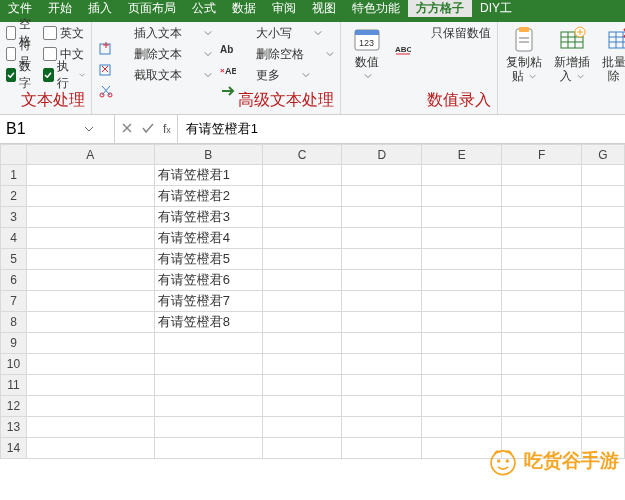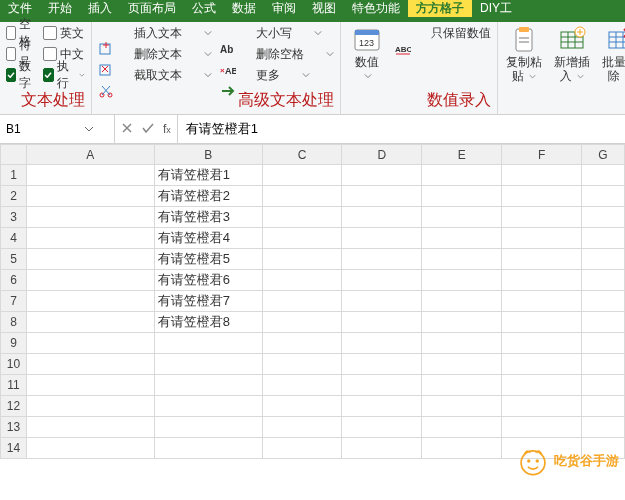--- a/index.html
+++ b/index.html
@@ -1,21 +1,21 @@
 <!DOCTYPE html>
 <html><head>
 <meta charset="utf-8">
 <style>
   html, body { margin: 0; padding: 0; font-family: "Microsoft YaHei", Arial, sans-serif; font-size: 12px; background: #fff; color: #333; width: 625px; height: 500px; overflow: hidden; }
   .app { width: 625px; height: 500px; display: flex; flex-direction: column; position: relative; background: #f5f6f7; }
 
   
   .tabs { display: flex; background: #2f7d2f; color: #fff; height: 22px; align-items: flex-start; }
   .tab { padding: 0 8px; display: flex; align-items: center; font-size: 12px; cursor: pointer; white-space: nowrap; }
-  .tab.active { background: #fde047; color: #2f7d2f; font-weight: bold; }
+  .tab.active { background: #e5e5e5; color: #2f7d2f; font-weight: bold; }
 
   
   .ribbon { display: flex; background: #f5f6f7; border-bottom: 1px solid #d0d0d0; height: 92px; }
   .group { display: flex; flex-direction: column; padding: 2px 6px 0 6px; border-right: 1px solid #d9d9d9; }
   .group-body { flex: 1; display: flex; gap: 8px; }
   .group-title { text-align: right; color: #b91c1c; font-size: 16px; padding: 2px 0 3px; }
 
   .col { display: flex; flex-direction: column; justify-content: flex-start; gap: 3px; }
   .chk { display: flex; align-items: center; gap: 3px; height: 18px; }
   .chk .box { width: 12px; height: 12px; border: 1px solid #7f7f7f; background: #fff; border-radius: 2px; display: inline-flex; align-items: center; justify-content: center; }
@@ -26,39 +26,39 @@
   .btn-row .ic { width: 16px; height: 16px; display: inline-flex; align-items: center; justify-content: center; margin-top: 31px; }
   .dd { width: 8px; height: 8px; color: #666; margin-left: 2px; }
 
   .bigbtn { display: flex; flex-direction: column; align-items: center; justify-content: flex-start; width: 40px; gap: 2px; padding-top: 2px;}
   .bigbtn .ic { width: 28px; height: 28px; display: inline-flex; align-items: center; justify-content: flex-start; }
   .bigbtn .lbl { font-size: 12px; text-align: center; line-height: 1.15; }
 
   
   .fx-area { height: 28px; display: flex; align-items: stretch; border-bottom: 1px solid #d0d0d0; background: #fff; }
   .namebox { width: 106px; border-right: 1px solid #d0d0d0; display: flex; align-items: center; padding: 0 4px; gap: 6px; }
-  .namebox input { border: none; outline: none; width: 70px; font-size: 12px; }
+  .namebox input { border: none; outline: none; width: 70px; font-size: 16px; }
   .namebox .dd2 { color: #666; }
   .fx-icons { display: flex; align-items: center; padding: 0 6px; gap: 8px; border-right: 1px solid #d0d0d0; }
   .fx-ed { flex: 1; display: flex; align-items: center; padding: 0 6px; }
   .fx-ed input { border: none; outline: none; width: 100%; font-size: 13px; }
 
   
   .grid { flex: 1; background: #fff; position: relative; overflow: hidden; }
   table { border-collapse: collapse; table-layout: fixed; }
   th, td { border: 1px solid #d9d9d9; font-weight: normal; box-sizing: border-box; }
   th { background: #f0f0f0; text-align: center; font-size: 12px; color: #444; }
   .corner { width: 26px; height: 20px; }
   .colh { height: 20px; }
   .rowh { width: 26px; background: #f0f0f0; text-align: center; font-size: 12px; color: #444; }
   td.cell { height: 21px; padding: 0 3px; font-size: 13px; text-align: left; }
   .cA { width: 128px; } .cB { width: 108px; } .cC { width: 80px; } .cD { width: 80px; } .cE { width: 80px; } .cF { width: 80px; } .cG { width: 43px; }
 
   
-  .wm { position: absolute; right: 6px; bottom: 22px; display: flex; align-items: center; gap: 4px; color: #f6a623; font-size: 13px; font-weight: bold; }
+  .wm { position: absolute; right: 6px; bottom: 22px; display: flex; align-items: center; gap: 4px; color: #f6a623; font-size: 19px; font-weight: bold; }
   .wm svg { width: 34px; height: 34px; }
 
   .caret-down { display:inline-block; }
 </style>
 </head>
 <body>
 
 <div class="app">
 
   <div class="tabs">

